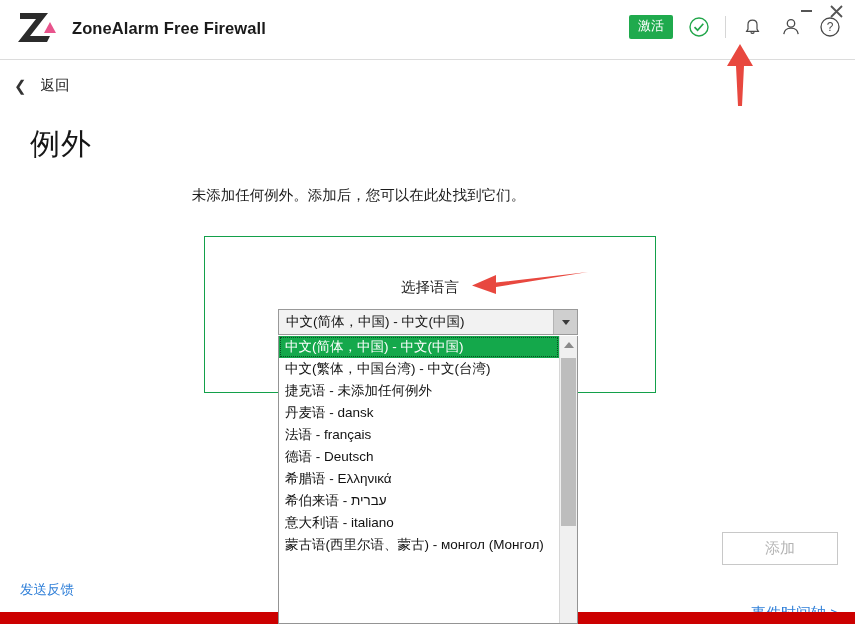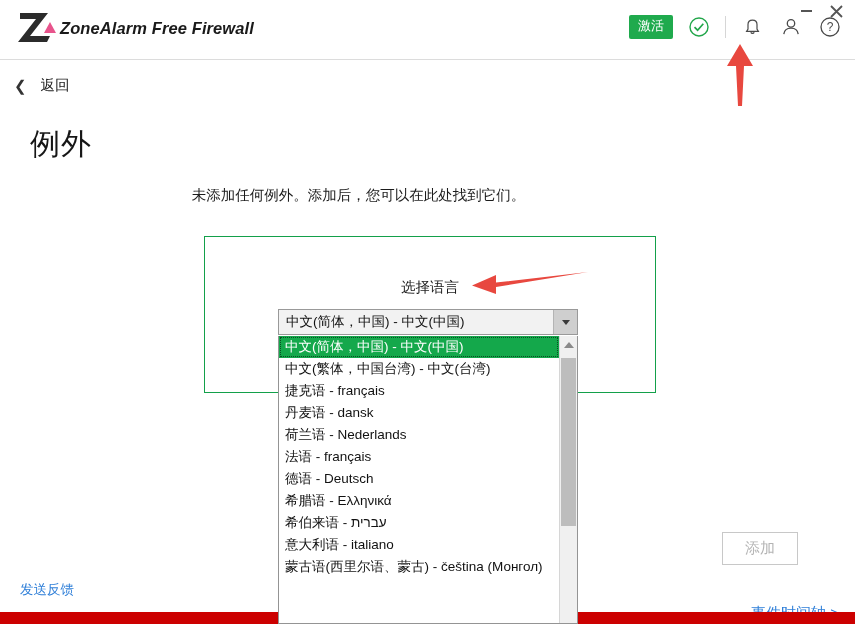--- a/index.html
+++ b/index.html
@@ -24,21 +24,21 @@
     height: 60px;
     background: #ffffff;
     border-bottom: 1px solid #dcdcdc;
     box-sizing: border-box;
   }
   .brand {
     position: absolute;
     left: 14px; top: 9px;
     display: flex;
     align-items: center;
-    font-style: italic;
+    gap: 12px;
   }
   .logo {
     width: 46px;
     height: 38px;
     position: relative;
   }
   .brand-title {
     font-size: 16.5px;
     font-weight: bold;
     color: #1a1a1a;
@@ -270,21 +270,21 @@
     left: 1px; top: 22px;
     width: 15px;
     height: 168px;
     background: #bdbdbd;
   }
 
   
   .add-btn {
     position: absolute;
     left: 722px; top: 532px;
-    width: 76px;
+    width: 116px;
     height: 33px;
     border: 1px solid #c8c8c8;
     background: #ffffff;
     color: #b4b4b4;
     font-size: 15px;
     font-family: inherit;
     cursor: default;
     box-sizing: border-box;
   }
   .feedback-link {
@@ -398,29 +398,28 @@
   <div class="combo-text">中文(简体，中国) - 中文(中国)</div>
   <div class="combo-arrow">
       <span class="caret"></span>
     </div>
 </div>
 
 <div class="dropdown">
   <div class="dd-list" id="dd-list">
       <div class="dd-item selected">中文(简体，中国) - 中文(中国)</div>
       <div class="dd-item">中文(繁体，中国台湾) - 中文(台湾)</div>
-      <div class="dd-item">捷克语 - français</div>
+      <div class="dd-item">捷克语 - 未添加任何例外</div>
       <div class="dd-item">丹麦语 - dansk</div>
-      <div class="dd-item">荷兰语 - Nederlands</div>
       <div class="dd-item">法语 - français</div>
       <div class="dd-item">德语 - Deutsch</div>
       <div class="dd-item">希腊语 - Ελληνικά</div>
       <div class="dd-item">希伯来语 - עברית</div>
       <div class="dd-item">意大利语 - italiano</div>
-      <div class="dd-item">蒙古语(西里尔语、蒙古) - čeština (Монгол)</div>
+      <div class="dd-item">蒙古语(西里尔语、蒙古) - монгол (Монгол)</div>
     </div>
   <div class="dd-scrollbar">
     <div class="dd-scroll-up">
         <span class="up-caret"></span>
       </div>
     <div class="dd-thumb"></div>
   </div>
 </div>
 
 <button class="add-btn">添加</button>

